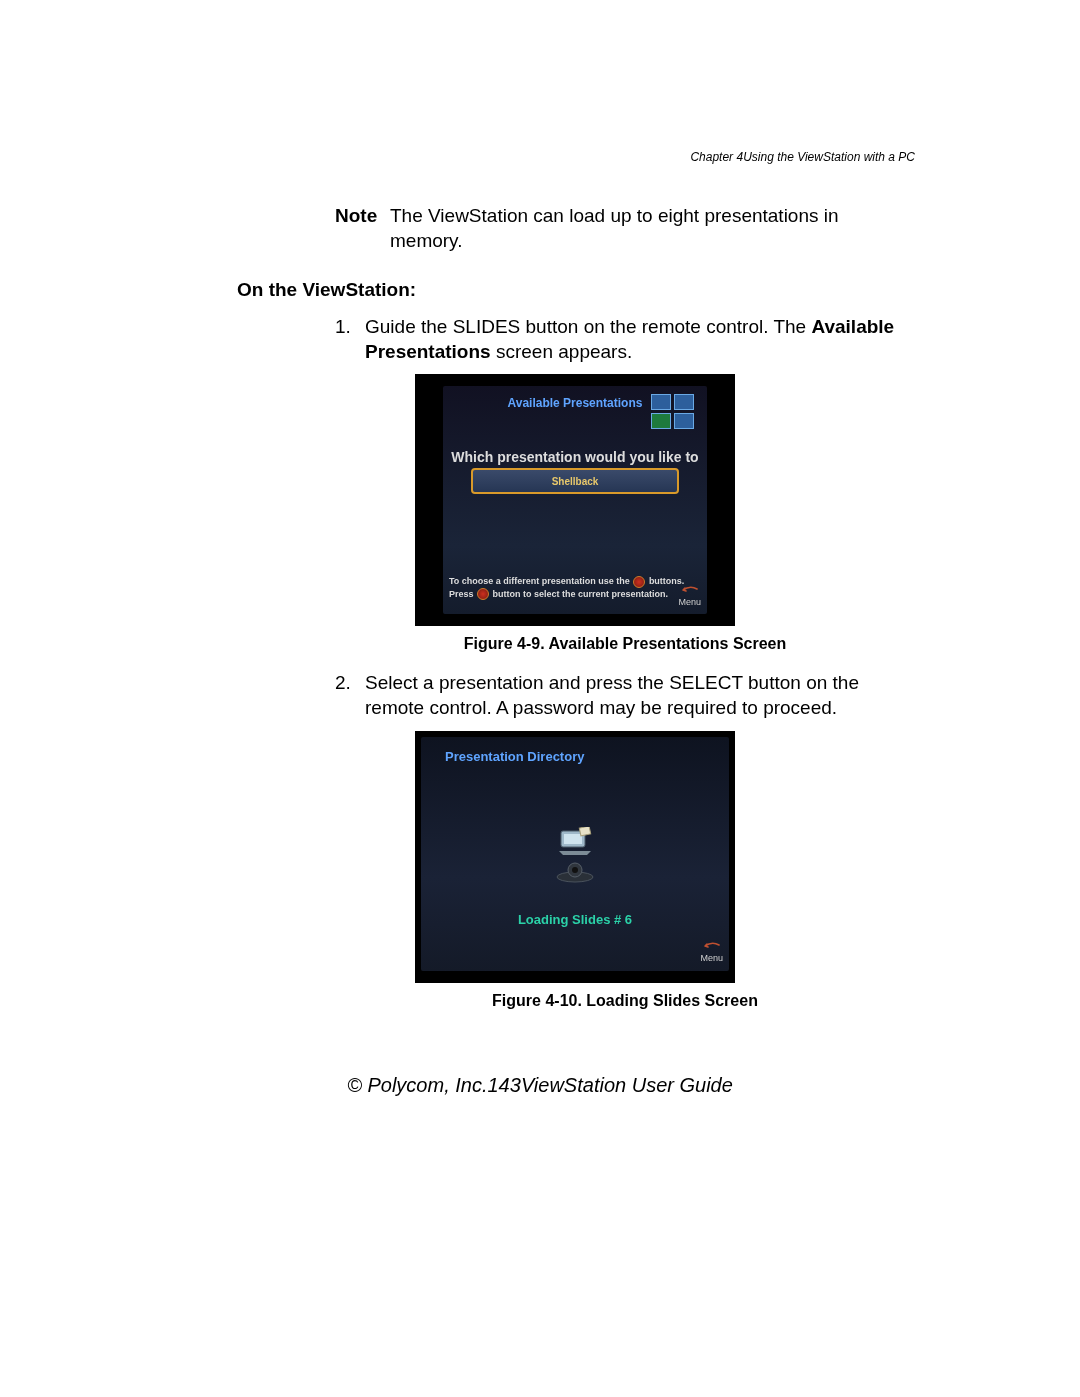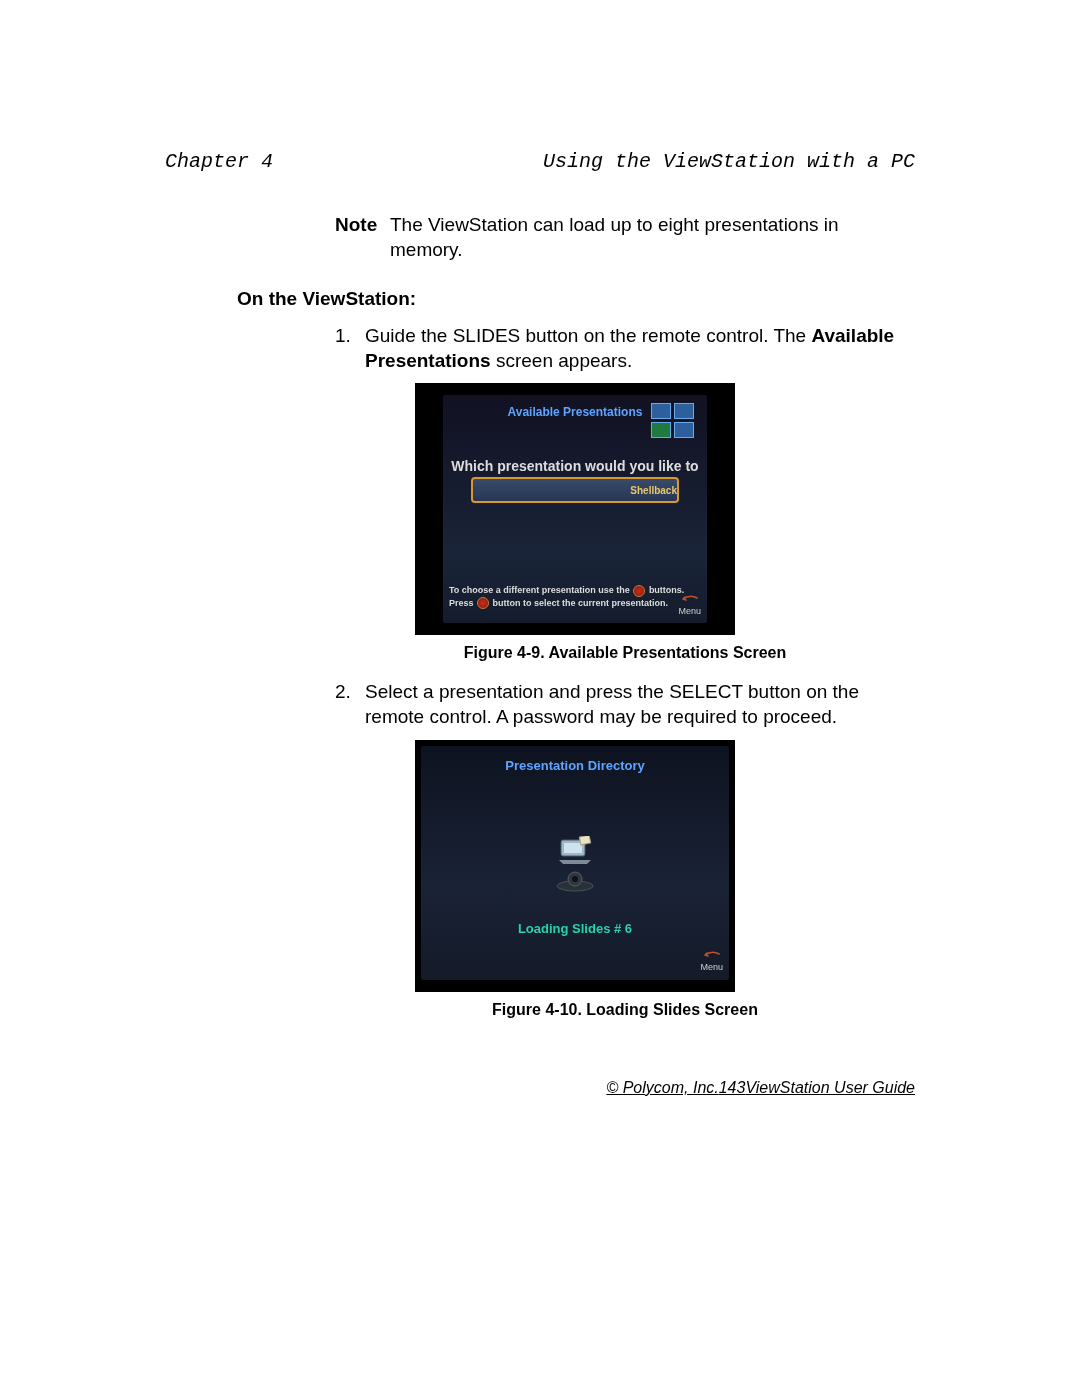--- a/index.html
+++ b/index.html
@@ -12,25 +12,24 @@
   }
   .page {
     width: 1080px;
     height: 1397px;
     position: relative;
     box-sizing: border-box;
     padding: 150px 165px 50px 165px;
   }
   .header-row {
     display: flex;
-    justify-content: space-between;
+    justify-content: flex-end;
     font-style: italic;
-    font-size: 20px;
+    font-size: 12px;
     margin-bottom: 40px;
-    font-family: Liberation Mono, monospace;
   }
   .content {
     font-size: 19px;
     line-height: 1.3;
   }
   .para-fragment {
     margin-left: 222px;
     margin-bottom: 16px;
   }
   .note-row {
@@ -128,21 +127,21 @@
   .vs-selectbar {
     position: absolute;
     left: 28px; right: 28px;
     top: 82px;
     height: 22px;
     background: linear-gradient(#3a4a6a, #263654);
     border: 2px solid #d99a2a;
     border-radius: 4px;
     display: flex;
     align-items: center;
-    justify-content: flex-end;
+    justify-content: center;
     color: #e8c86b;
     font-weight: bold;
     font-size: 10px;
   }
   .vs-footer {
     position: absolute;
     left: 6px; right: 6px; bottom: 14px;
     font-size: 9px;
     font-weight: bold;
     line-height: 1.35;
@@ -176,23 +175,24 @@
   }
   .vs2-inner {
     position: absolute;
     left: 6px; top: 6px; right: 6px; bottom: 12px;
     background: linear-gradient(#0e1320, #1a2236 60%, #141a28);
     border-radius: 2px;
   }
   .vs2-title {
     color: #5fa4ff;
     font-weight: bold;
-    text-align: center;
+    text-align: left;
     padding-top: 12px;
     font-size: 13px;
+    padding-left: 24px;
   }
   .vs2-iconstack {
     position: absolute;
     left: 0; right: 0; top: 90px;
     display: flex;
     flex-direction: column;
     align-items: center;
     gap: 4px;
   }
   .vs2-loading {
@@ -203,24 +203,23 @@
     color: #2bd1a8;
     font-weight: bold;
     font-size: 13px;
   }
 
   .footer-row {
     position: absolute;
     left: 165px; right: 165px;
     bottom: 300px;
     display: flex;
-    justify-content: flex-end;
+    justify-content: center;
     font-style: italic;
-    font-size: 16px;
-    text-decoration: underline;
+    font-size: 20px;
   }
 </style>
 </head>
 <body>
 
 <div class="page">
 
   <div class="header-row">
     <span>Chapter 4</span>
     <span>Using the ViewStation with a PC</span>

